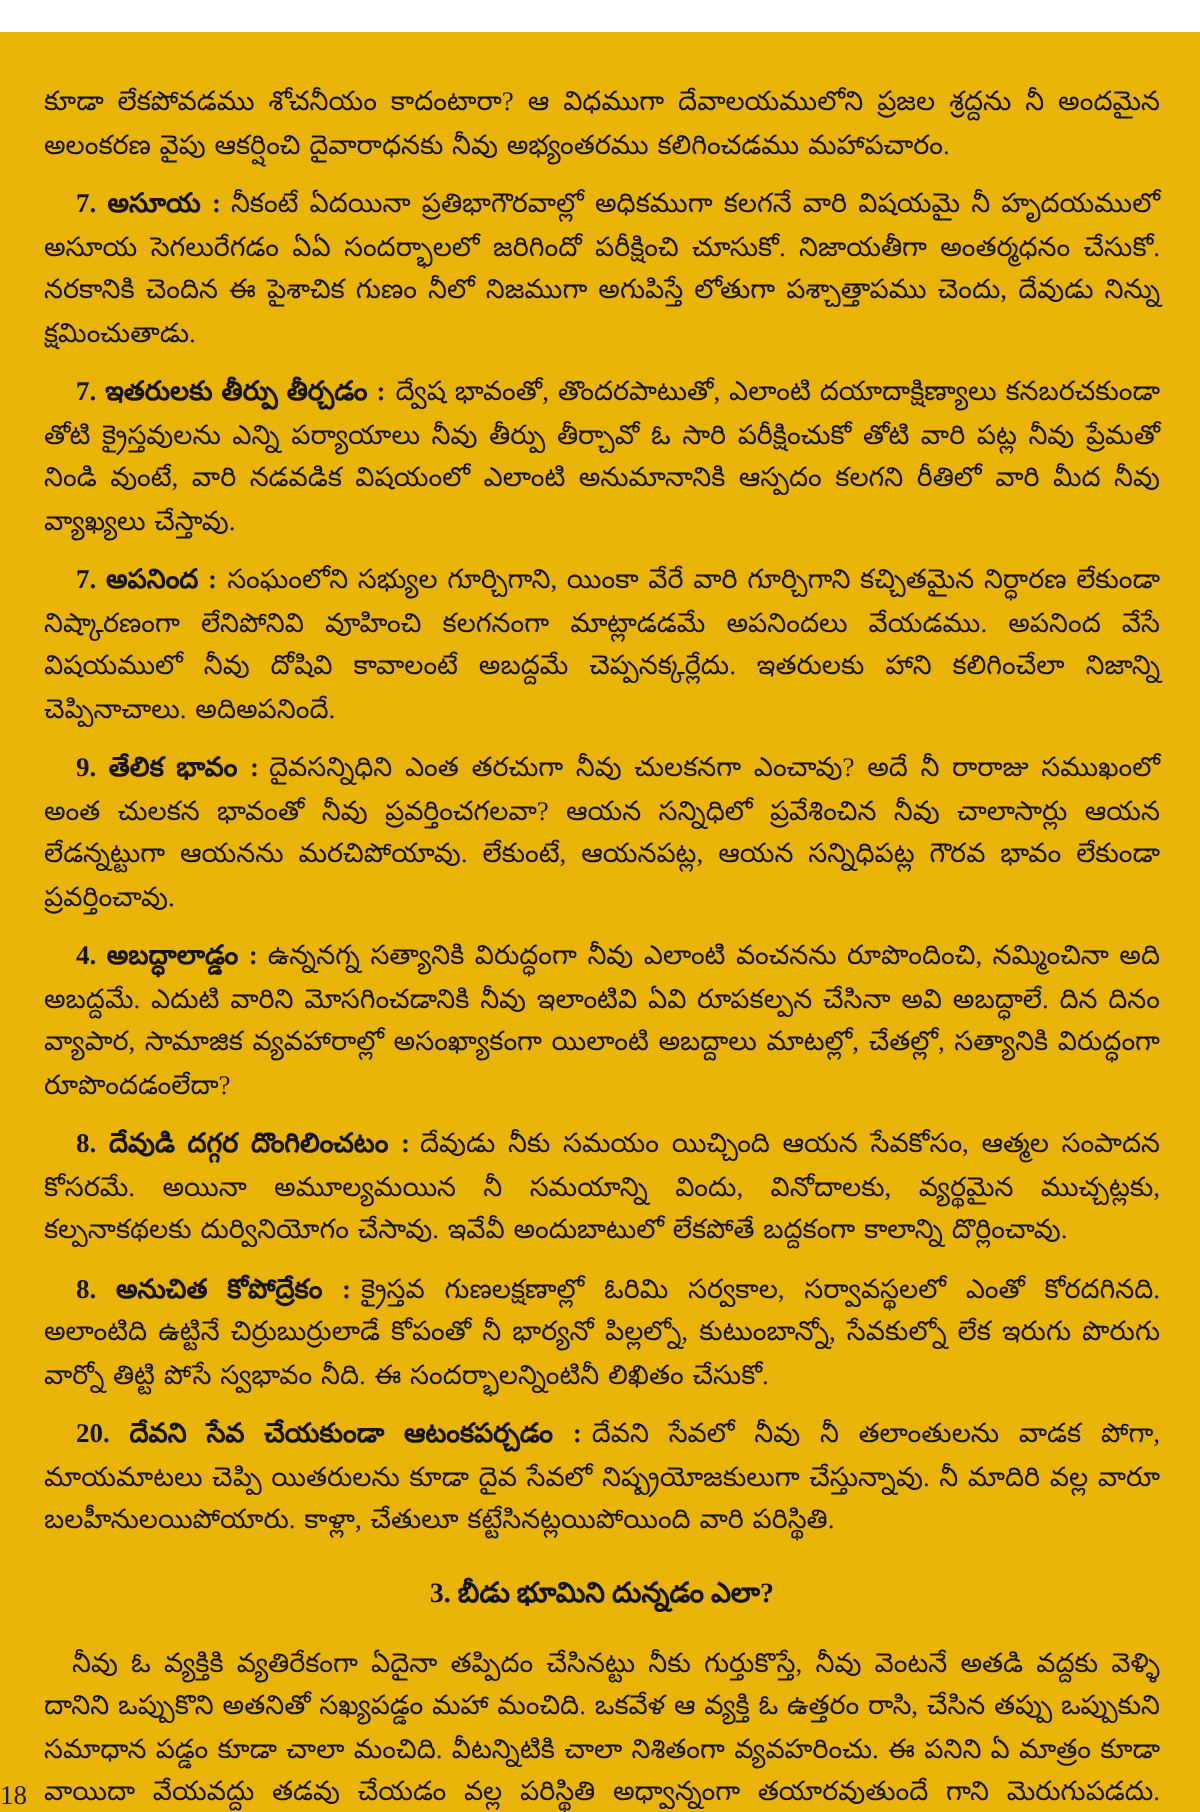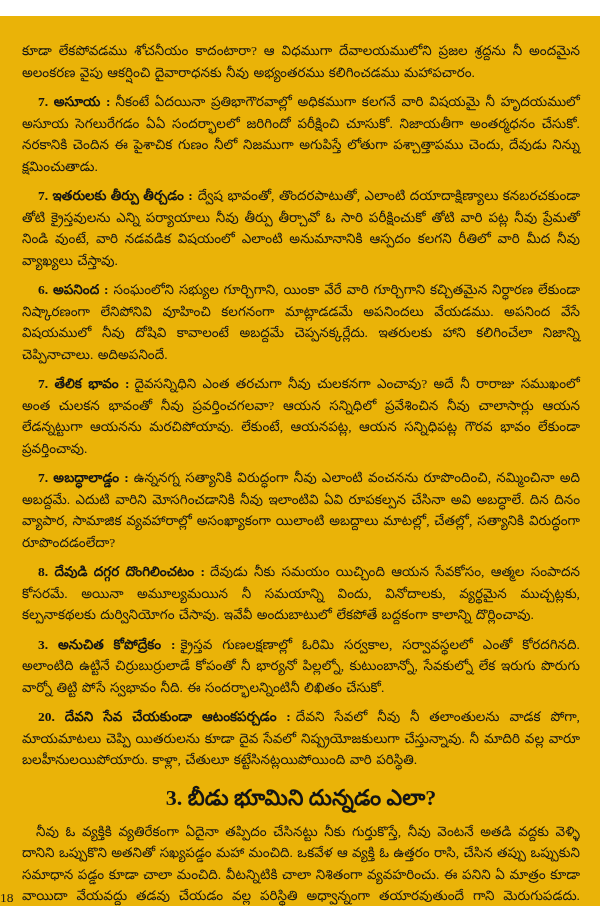--- a/index.html
+++ b/index.html
@@ -31,21 +31,21 @@
   }
   .para.closing {
     text-indent: 14px;
   }
   .item-label {
     font-weight: bold;
     margin-right: 5px;
   }
   .section-heading {
     font-family: "Liberation Serif", "DejaVu Serif", serif;
-    font-size: 22px;
+    font-size: 14px;
     font-weight: bold;
     text-align: center;
     margin: 14px 0 10px 0;
     line-height: 26px;
     text-indent: 0;
   }
   .page-number {
     position: absolute;
     bottom: 14px;
     left: 0;
@@ -63,37 +63,37 @@
 
   <p class="para item">
     <span class="item-label">7. అసూయ :</span><span>నీకంటే ఏదయినా ప్రతిభాగౌరవాల్లో అధికముగా కలగనే వారి విషయమై నీ హృదయములో అసూయ సెగలురేగడం ఏఏ సందర్భాలలో జరిగిందో పరీక్షించి చూసుకో. నిజాయతీగా అంతర్మధనం చేసుకో. నరకానికి చెందిన ఈ పైశాచిక గుణం నీలో నిజముగా అగుపిస్తే లోతుగా పశ్చాత్తాపము చెందు, దేవుడు నిన్ను క్షమించుతాడు.</span>
   </p>
 
   <p class="para item">
     <span class="item-label">7. ఇతరులకు తీర్పు తీర్చడం :</span><span>ద్వేష భావంతో, తొందరపాటుతో, ఎలాంటి దయాదాక్షిణ్యాలు కనబరచకుండా తోటి క్రైస్తవులను ఎన్ని పర్యాయాలు నీవు తీర్పు తీర్చావో ఓ సారి పరీక్షించుకో తోటి వారి పట్ల నీవు ప్రేమతో నిండి వుంటే, వారి నడవడిక విషయంలో ఎలాంటి అనుమానానికి ఆస్పదం కలగని రీతిలో వారి మీద నీవు వ్యాఖ్యలు చేస్తావు.</span>
   </p>
 
   <p class="para item">
-    <span class="item-label">6. అపనింద :</span><span>సంఘంలోని సభ్యుల గూర్చిగాని, యింకా వేరే వారి గూర్చిగాని కచ్చితమైన నిర్ధారణ లేకుండా నిష్కారణంగా లేనిపోనివి వూహించి కలగనంగా మాట్లాడడమే అపనిందలు వేయడము. అపనింద వేసే విషయములో నీవు దోషివి కావాలంటే అబద్దమే చెప్పనక్కర్లేదు. ఇతరులకు హాని కలిగించేలా నిజాన్ని చెప్పినాచాలు. అదిఅపనిందే.</span>
+    <span class="item-label">7. అపనింద :</span><span>సంఘంలోని సభ్యుల గూర్చిగాని, యింకా వేరే వారి గూర్చిగాని కచ్చితమైన నిర్ధారణ లేకుండా నిష్కారణంగా లేనిపోనివి వూహించి కలగనంగా మాట్లాడడమే అపనిందలు వేయడము. అపనింద వేసే విషయములో నీవు దోషివి కావాలంటే అబద్దమే చెప్పనక్కర్లేదు. ఇతరులకు హాని కలిగించేలా నిజాన్ని చెప్పినాచాలు. అదిఅపనిందే.</span>
   </p>
 
   <p class="para item">
-    <span class="item-label">7. తేలిక భావం :</span><span>దైవసన్నిధిని ఎంత తరచుగా నీవు చులకనగా ఎంచావు? అదే నీ రారాజు సముఖంలో అంత చులకన భావంతో నీవు ప్రవర్తించగలవా?  ఆయన సన్నిధిలో ప్రవేశించిన నీవు చాలాసార్లు ఆయన లేడన్నట్టుగా ఆయనను మరచిపోయావు.  లేకుంటే, ఆయనపట్ల, ఆయన సన్నిధిపట్ల గౌరవ భావం లేకుండా ప్రవర్తించావు.</span>
+    <span class="item-label">9. తేలిక భావం :</span><span>దైవసన్నిధిని ఎంత తరచుగా నీవు చులకనగా ఎంచావు? అదే నీ రారాజు సముఖంలో అంత చులకన భావంతో నీవు ప్రవర్తించగలవా?  ఆయన సన్నిధిలో ప్రవేశించిన నీవు చాలాసార్లు ఆయన లేడన్నట్టుగా ఆయనను మరచిపోయావు.  లేకుంటే, ఆయనపట్ల, ఆయన సన్నిధిపట్ల గౌరవ భావం లేకుండా ప్రవర్తించావు.</span>
   </p>
 
   <p class="para item">
-    <span class="item-label">7. అబద్ధాలాడ్డం :</span><span>ఉన్ననగ్న సత్యానికి విరుద్ధంగా నీవు ఎలాంటి వంచనను రూపొందించి, నమ్మించినా అది అబద్దమే. ఎదుటి వారిని మోసగించడానికి నీవు ఇలాంటివి ఏవి రూపకల్పన చేసినా అవి అబద్ధాలే. దిన దినం వ్యాపార, సామాజిక వ్యవహారాల్లో అసంఖ్యాకంగా యిలాంటి అబద్దాలు మాటల్లో, చేతల్లో, సత్యానికి విరుద్ధంగా రూపొందడంలేదా?</span>
+    <span class="item-label">4. అబద్ధాలాడ్డం :</span><span>ఉన్ననగ్న సత్యానికి విరుద్ధంగా నీవు ఎలాంటి వంచనను రూపొందించి, నమ్మించినా అది అబద్దమే. ఎదుటి వారిని మోసగించడానికి నీవు ఇలాంటివి ఏవి రూపకల్పన చేసినా అవి అబద్ధాలే. దిన దినం వ్యాపార, సామాజిక వ్యవహారాల్లో అసంఖ్యాకంగా యిలాంటి అబద్దాలు మాటల్లో, చేతల్లో, సత్యానికి విరుద్ధంగా రూపొందడంలేదా?</span>
   </p>
 
   <p class="para item">
     <span class="item-label">8. దేవుడి దగ్గర దొంగిలించటం :</span><span>దేవుడు నీకు సమయం యిచ్చింది ఆయన సేవకోసం, ఆత్మల సంపాదన కోసరమే. అయినా అమూల్యమయిన నీ సమయాన్ని విందు, వినోదాలకు, వ్యర్థమైన ముచ్చట్లకు, కల్పనాకథలకు దుర్వినియోగం చేసావు. ఇవేవీ అందుబాటులో లేకపోతే బద్దకంగా కాలాన్ని దొర్లించావు.</span>
   </p>
 
   <p class="para item">
-    <span class="item-label">3. అనుచిత కోపోద్రేకం :</span><span>క్రైస్తవ గుణలక్షణాల్లో ఓరిమి సర్వకాల, సర్వావస్థలలో ఎంతో కోరదగినది. అలాంటిది ఉట్టినే చిర్రుబుర్రులాడే కోపంతో నీ భార్యనో పిల్లల్నో, కుటుంబాన్నో, సేవకుల్నో లేక ఇరుగు పొరుగు వార్నో తిట్టి పోసే స్వభావం నీది.  ఈ సందర్భాలన్నింటినీ లిఖితం చేసుకో.</span>
+    <span class="item-label">8. అనుచిత కోపోద్రేకం :</span><span>క్రైస్తవ గుణలక్షణాల్లో ఓరిమి సర్వకాల, సర్వావస్థలలో ఎంతో కోరదగినది. అలాంటిది ఉట్టినే చిర్రుబుర్రులాడే కోపంతో నీ భార్యనో పిల్లల్నో, కుటుంబాన్నో, సేవకుల్నో లేక ఇరుగు పొరుగు వార్నో తిట్టి పోసే స్వభావం నీది.  ఈ సందర్భాలన్నింటినీ లిఖితం చేసుకో.</span>
   </p>
 
   <p class="para item">
     <span class="item-label">20. దేవని సేవ చేయకుండా ఆటంకపర్చడం :</span><span>దేవని సేవలో నీవు నీ తలాంతులను వాడక పోగా, మాయమాటలు చెప్పి యితరులను కూడా దైవ సేవలో నిష్ప్రయోజకులుగా చేస్తున్నావు. నీ మాదిరి వల్ల వారూ బలహీనులయిపోయారు. కాళ్లా, చేతులూ కట్టేసినట్లయిపోయింది వారి  పరిస్థితి.</span>
   </p>
 
   <h2 class="section-heading">3. బీడు భూమిని దున్నడం ఎలా?</h2>
 
   <p class="para closing">నీవు  ఓ వ్యక్తికి వ్యతిరేకంగా ఏదైనా తప్పిదం చేసినట్టు నీకు గుర్తుకొస్తే, నీవు వెంటనే అతడి వద్దకు వెళ్ళి దానిని ఒప్పుకొని అతనితో సఖ్యపడ్డం మహా మంచిది. ఒకవేళ ఆ వ్యక్తి  ఓ ఉత్తరం రాసి, చేసిన తప్పు ఒప్పుకుని సమాధాన పడ్డం కూడా చాలా మంచిది. వీటన్నిటికి చాలా నిశితంగా వ్యవహరించు. ఈ పనిని ఏ మాత్రం కూడా వాయిదా వేయవద్దు తడవు చేయడం వల్ల పరిస్థితి అధ్వాన్నంగా తయారవుతుందే గాని మెరుగుపడదు. దేవునికి విరోధంగా చేసిన పాపాలు దేవుని దగ్గర ఒప్పుకో. మనిషికి విరోధంగా చేసిన పాపాలు మనిషి దగ్గర ఒప్పుకో. నీ ఆధ్యాత్మిక ప్రవర్ధమానానికి అవరోధంగా నిలిచిన పాపాల్ని గూర్చి లెక్కించి వేసుకున్నంత మాత్రాన గండం గట్టెక్కినట్లుగా నీవు భావించకూడదు. తక్షణమే వాటిని అడ్డుతొలగించు కోవాలి. నీ బీడు భూమిని దున్నాలంటే ప్రతి అడ్డంకినీ తొలగించకోవాలి. స్వల్పమైన పాపాల్ని కొన్నింటిని నీవు పరిగణనలోకి తీసుకొనని కారణంగా నీ ఆత్మీయ జీవితం వికసించకపోవచ్చు. నేను అంతా బాగానే వున్నానే అని</p>
 

